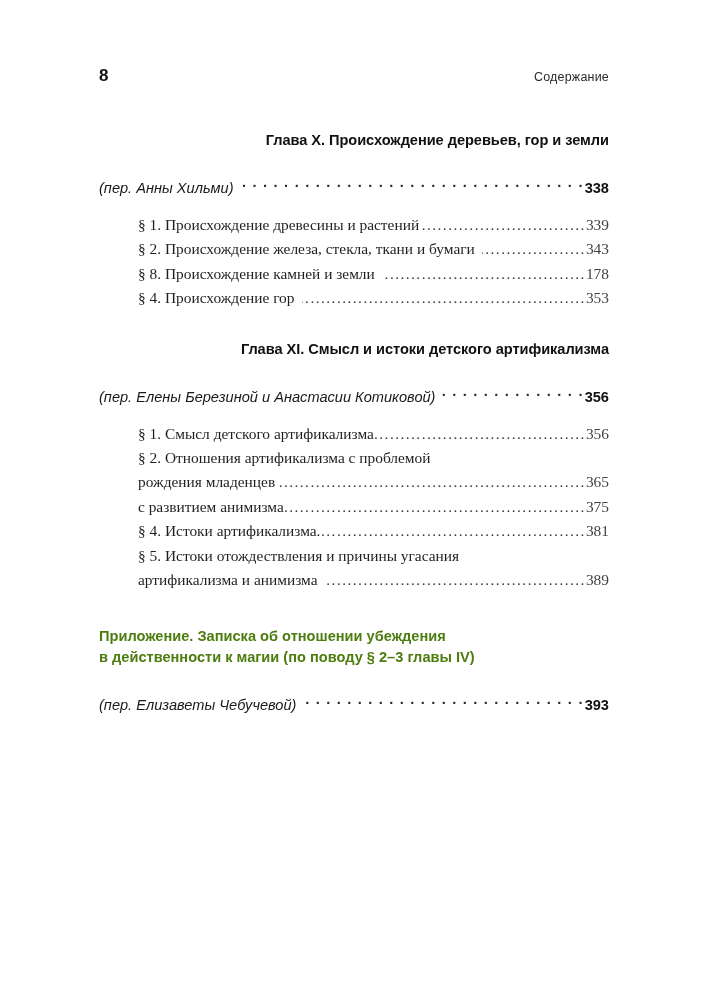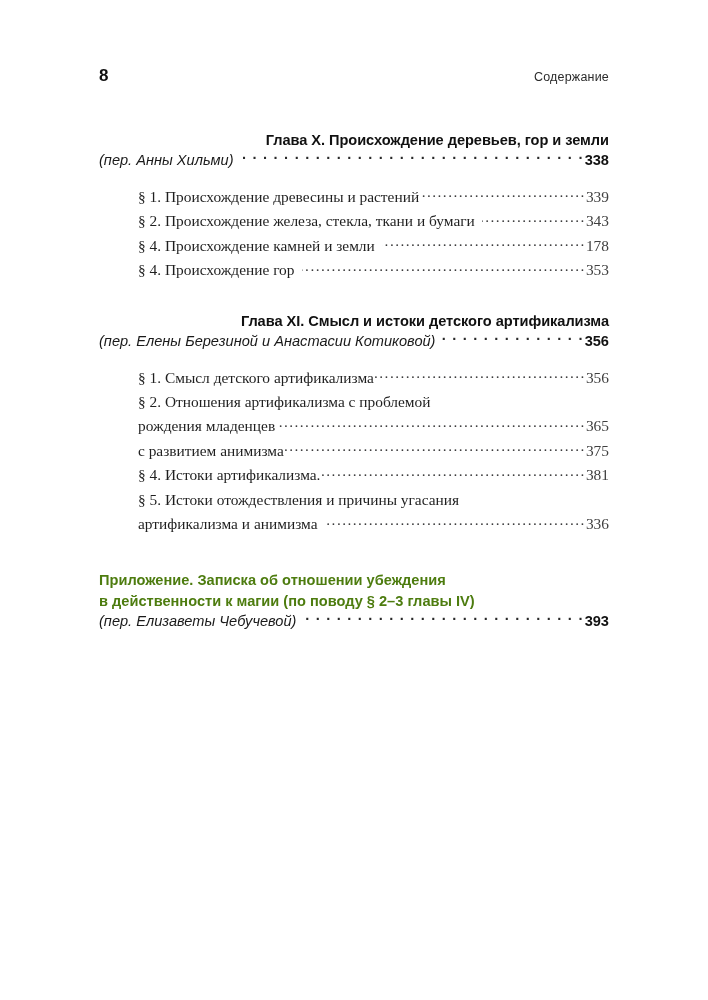--- a/index.html
+++ b/index.html
@@ -78,20 +78,21 @@
   .chapter-sub {
     font-family: "Liberation Sans", "DejaVu Sans", sans-serif;
     font-style: italic;
     font-weight: normal;
     font-size: 14.6px;
     line-height: 21px;
     color: #1a1a1a;
     display: flex;
     align-items: baseline;
     width: 510px;
+    margin-top: 28px;
   }
   .chapter-sub .label { white-space: nowrap; }
   .chapter-sub .lead {
     flex: 1 1 auto;
     overflow: hidden;
     height: 1em;
     position: relative;
     margin: 0 1px 0 4px;
   }
   .chapter-sub .lead::before {
@@ -116,21 +117,21 @@
     white-space: nowrap;
   }
 
   
   .sections {
     margin-top: 14px;
     padding-left: 39px;
   }
   .section-row {
     display: flex;
-    align-items: center;
+    align-items: flex-end;
     width: 471px;
     font-family: "Liberation Serif", "DejaVu Serif", serif;
     font-size: 15.4px;
     line-height: 24.4px;
     color: #1f1f1f;
   }
   .section-row .label { white-space: nowrap; }
   .section-row .lead {
     flex: 1 1 auto;
     overflow: hidden;
@@ -199,21 +200,21 @@
           <span class="label">§ 1. Происхождение древесины и растений</span>
           <span class="lead"></span>
           <span class="pageno">339</span>
         </div>
         <div class="section-row pad-lead">
           <span class="label">§ 2. Происхождение железа, стекла, ткани и бумаги</span>
           <span class="lead"></span>
           <span class="pageno">343</span>
         </div>
         <div class="section-row pad-lead">
-          <span class="label">§ 4. Происхождение камней и земли</span>
+          <span class="label">§ 8. Происхождение камней и земли</span>
           <span class="lead"></span>
           <span class="pageno">178</span>
         </div>
         <div class="section-row pad-lead">
           <span class="label">§ 4. Происхождение гор</span>
           <span class="lead"></span>
           <span class="pageno">353</span>
         </div>
       </div>
     </div>
@@ -254,21 +255,21 @@
           <span class="label">§ 4. Истоки артификализма.</span>
           <span class="lead"></span>
           <span class="pageno">381</span>
         </div>
 
         <div>
           <div class="section-line">§ 5. Истоки отождествления и причины угасания</div>
           <div class="section-row pad-lead">
             <span class="label">артификализма и анимизма</span>
             <span class="lead"></span>
-            <span class="pageno">336</span>
+            <span class="pageno">389</span>
           </div>
         </div>
       </div>
     </div>
 
     <div class="block gap-appendix">
       <div class="appendix-line">Приложение. Записка об отношении убеждения</div>
       <div class="appendix-line">в действенности к магии (по поводу § 2–3 главы IV)</div>
       <div class="chapter-sub">
         <span class="label">(пер. Елизаветы Чебучевой)</span>

